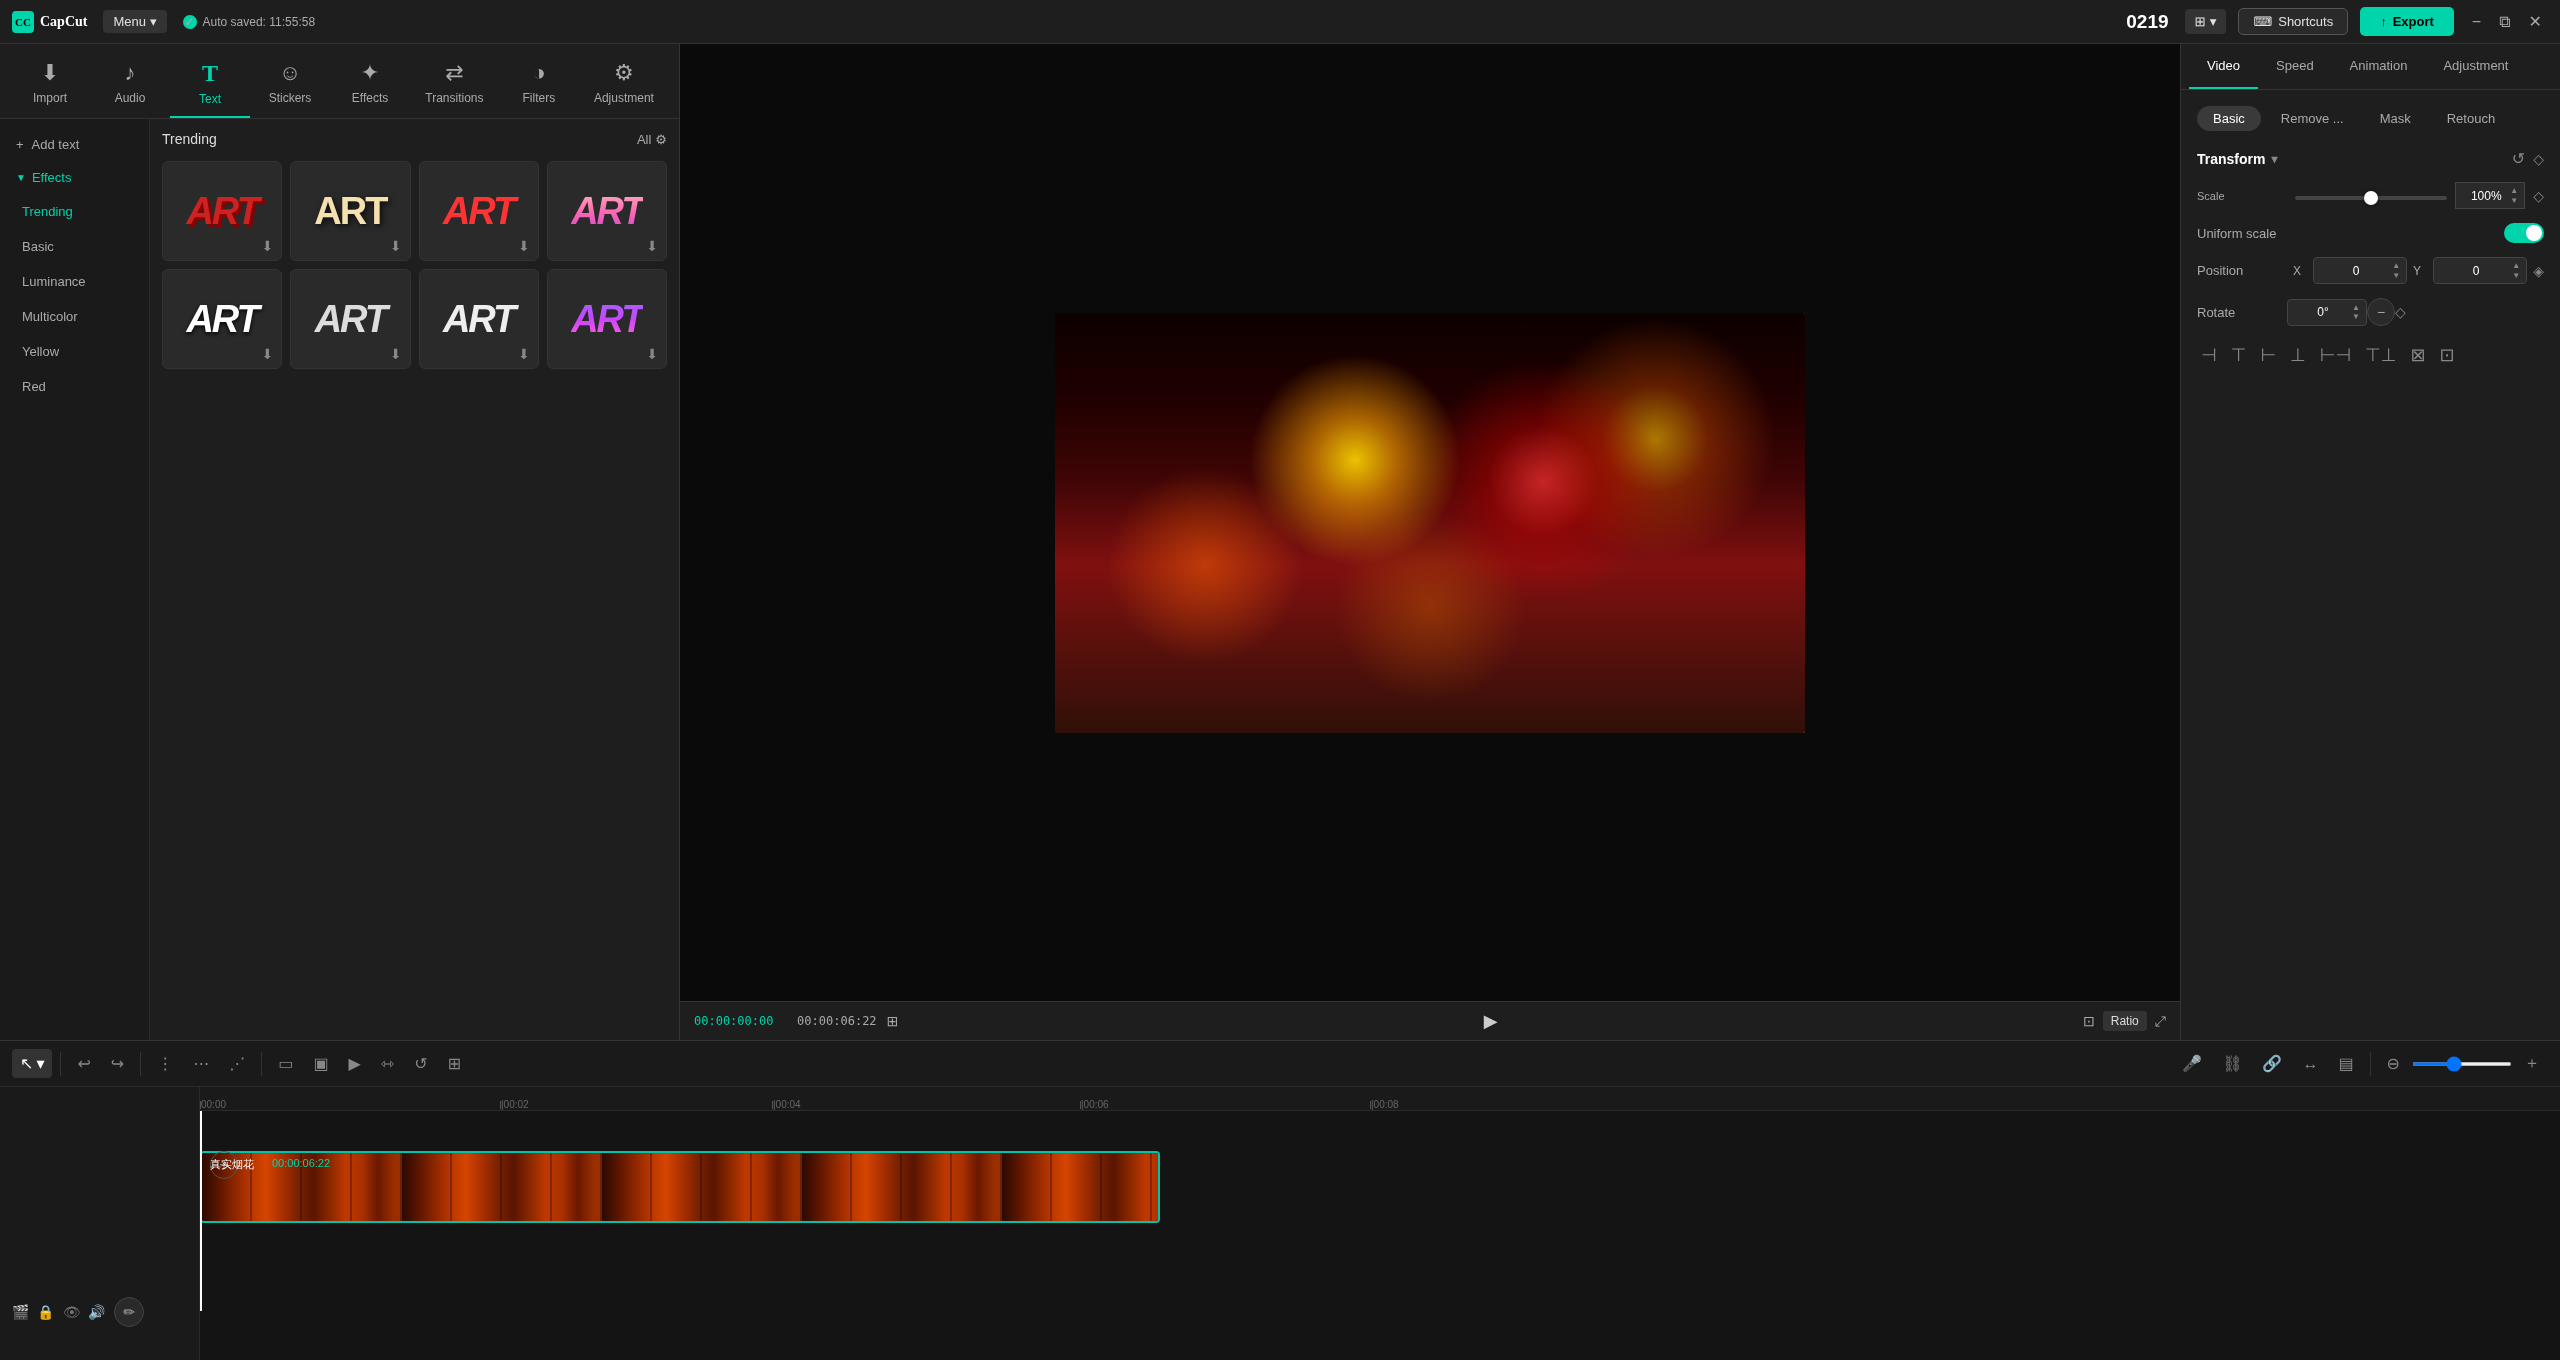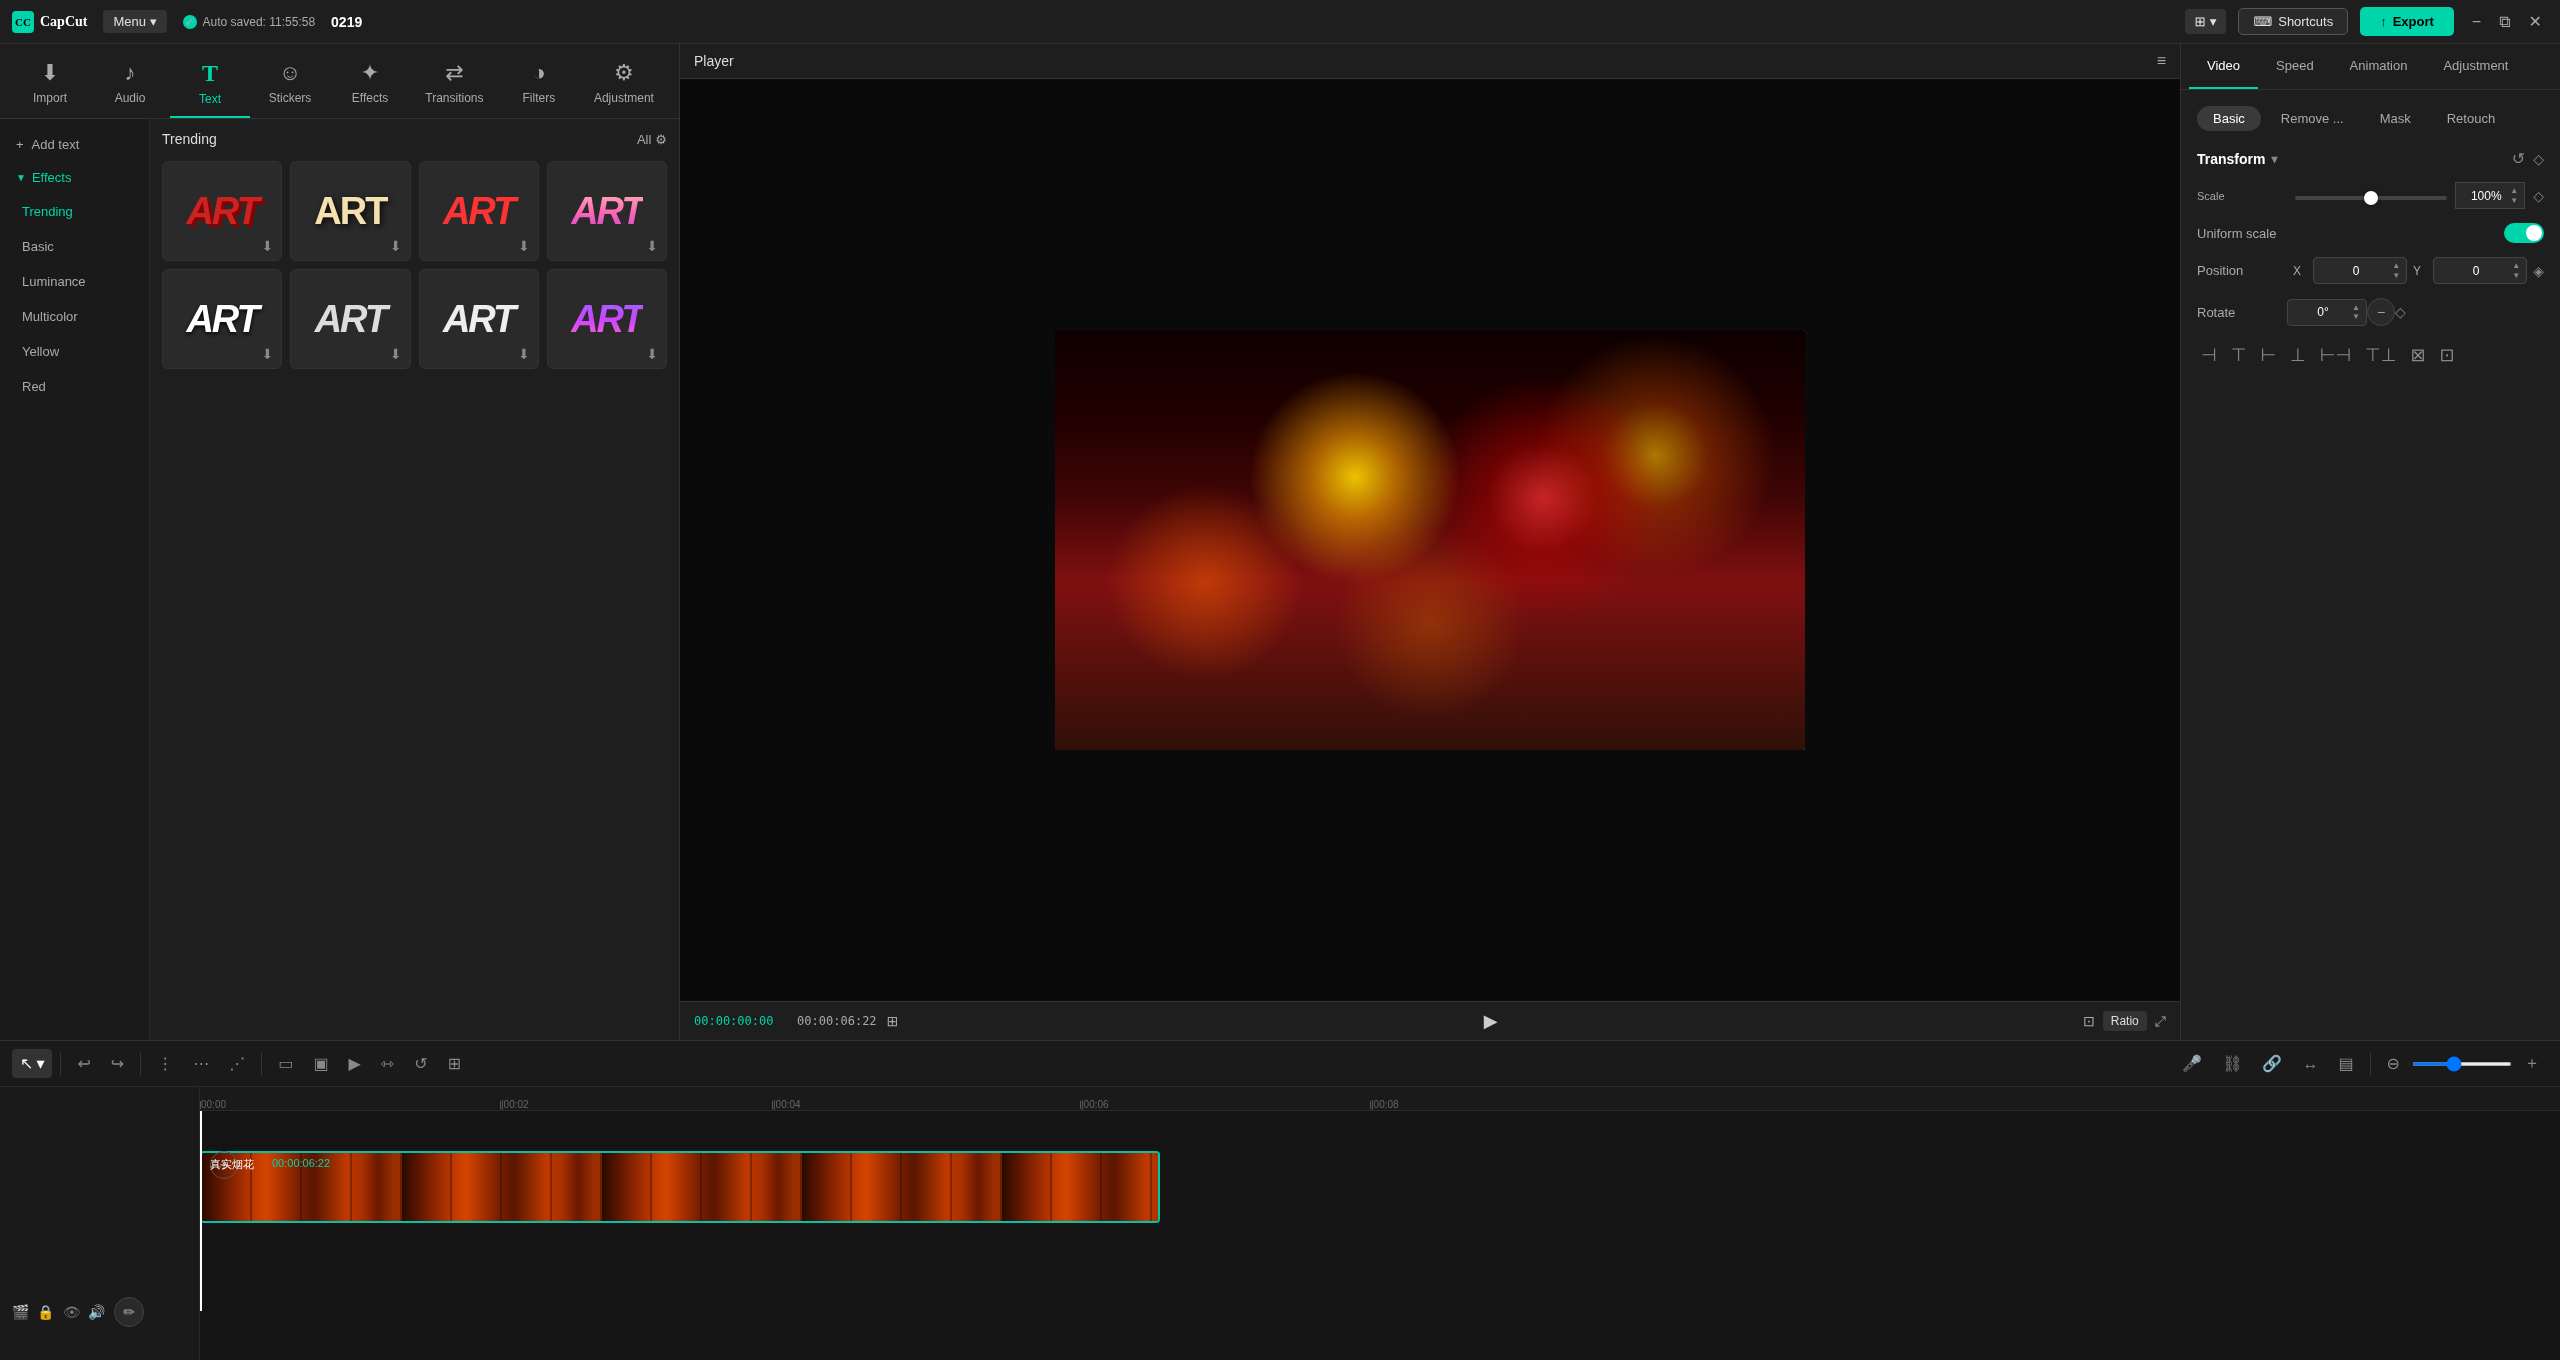--- a/index.html
+++ b/index.html
@@ -48,22 +48,22 @@
       cursor: pointer;
       font-size: 13px;
       display: flex; align-items: center; gap: 4px;
     }
     .autosave {
       display: flex; align-items: center; gap: 6px;
       color: #aaa; font-size: 12px;
     }
     .autosave-dot { width: 14px; height: 14px; background: #00d4aa; border-radius: 50%; display: flex; align-items:center; justify-content:center; }
     .topbar-center {
-      flex: 1; text-align: left;
-      font-size: 14px; font-weight: 600; color: #fff;
+      flex: 1; text-align: right;
+      font-size: 19px; font-weight: 600; color: #fff;
     }
     .topbar-right {
       display: flex; align-items: center; gap: 12px;
     }
     .layout-btn {
       background: #333; border: none; color: #e0e0e0;
       padding: 5px 10px; border-radius: 4px; cursor: pointer;
       display: flex; align-items: center; gap: 4px;
     }
     .shortcuts-btn {
@@ -625,24 +625,20 @@
           <div class="effect-card">
             <span class="effect-art art8">ART</span>
             <span class="download-badge">⬇</span>
           </div>
         </div>
       </div>
     </div>
   </div>
 
   <div class="center-panel">
-    <div class="player-header">
-      <span class="player-title">Player</span>
-      <button class="player-menu-btn">≡</button>
-    </div>
     <div class="player-canvas">
       <div class="player-video">
         <div class="firework-display"></div>
       </div>
     </div>
     <div class="player-controls">
       <span class="time-current">00:00:00:00</span>
       <span style="color:#666;">&nbsp;</span>
       <span class="time-total">00:00:06:22</span>
       <button class="util-btn">⊞</button>

